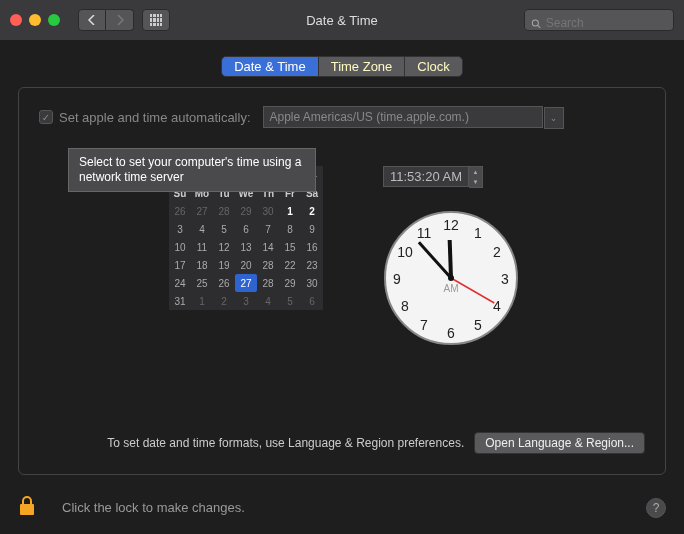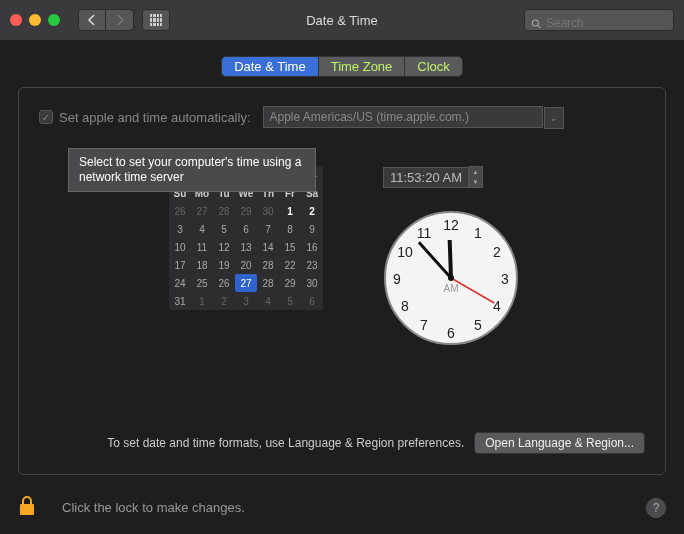--- a/index.html
+++ b/index.html
@@ -14,21 +14,21 @@
   .navbtn.r { border-radius: 0 4px 4px 0; border-left: none; }
   .apps { width: 28px; height: 22px; background: #555558; border: 1px solid #2a2a2c; border-radius: 4px; margin-left: 8px; display: flex; align-items: center; justify-content: center; }
   .grid9 { width: 12px; height: 12px; display: grid; grid-template-columns: repeat(4,1fr); grid-template-rows: repeat(3,1fr); gap: 1px; }
   .grid9 span { background: #ccc; }
   .wtitle { position: absolute; left: 50%; transform: translateX(-50%); color: #ddd; font-size: 13px; }
   .search { margin-left: auto; background: #555558; border: 1px solid #2a2a2c; border-radius: 4px; width: 150px; height: 22px; display: flex; align-items: flex-end; padding: 0 6px; gap: 4px; }
   .search svg { width: 12px; height: 12px; fill: #aaa; }
   .search input { background: transparent; border: none; outline: none; color: #ccc; font-size: 12px; width: 100%; }
   .body { padding: 16px 18px 0 18px; }
   .tabs { display: flex; justify-content: center; }
-  .tab { font-size: 13px; padding: 2px 12px; background: #5a5a5c; border: 1px solid #333; color: #bef264; }
+  .tab { font-size: 13px; padding: 2px 12px; background: #5a5a5c; border: 1px solid #333; color: #fef9c3; }
   .tab.active { background: #3a6fd8; color: #fff; }
   .tab:first-child { border-radius: 5px 0 0 5px; }
   .tab:nth-child(2) { border-left: none; border-right: none; }
   .tab:last-child { border-radius: 0 5px 5px 0; }
   .panel { border: 1px solid #444; border-radius: 6px; margin-top: 10px; padding: 18px 20px 20px 20px; height: 388px; position: relative; }
   .chkrow { display: flex; align-items: center; gap: 6px; color: #888; font-size: 13px; }
   .chkrow .chk { width: 14px; height: 14px; border: 1px solid #555; border-radius: 3px; background: #3a3a3c; display: flex; align-items: center; justify-content: center; color: #888; font-size: 10px; }
   .serverbox { margin-left: 6px; background: #3a3a3c; border: 1px solid #555; border-radius: 0; height: 22px; flex: 1; max-width: 280px; display: flex; align-items: center; padding: 0 6px; font-size: 12px; color: #888; position: relative; }
   .serverarrow { position: absolute; right: -22px; top: 0; width: 20px; height: 22px; background: #3a3a3c; border: 1px solid #555; display: flex; align-items: center; justify-content: center; color: #888; font-size: 9px; }
   .tooltip { position: absolute; left: 49px; top: 60px; background: #4a4a4c; color: #fff; font-size: 12px; padding: 6px 10px; width: 248px; border-radius: 0; border: 1px solid #666; line-height: 1.25; z-index: 5; }
@@ -188,21 +188,21 @@
             <span class="dim">1</span>
             <span class="dim">2</span>
             <span class="dim">3</span>
             <span class="dim">4</span>
             <span class="dim">5</span>
             <span class="dim">6</span>
           </div>
       </div>
 
       <div class="timebox">
-        <div style="display:flex;align-items:center;">
+        <div style="display:flex;align-items:flex-start;">
           <div class="digital">11:53:20 AM</div>
           <div class="stepper">
               <span>▲</span>
               <span>▼</span>
             </div>
         </div>
         <div class="clock">
           <svg viewBox="0 0 136 136" width="136" height="136">
             <circle cx="68" cy="68" r="66" fill="#f4f4f4" stroke="#888" stroke-width="2"></circle>
             <g font-family="Arial" font-size="14" fill="#222" text-anchor="middle" dominant-baseline="middle">

